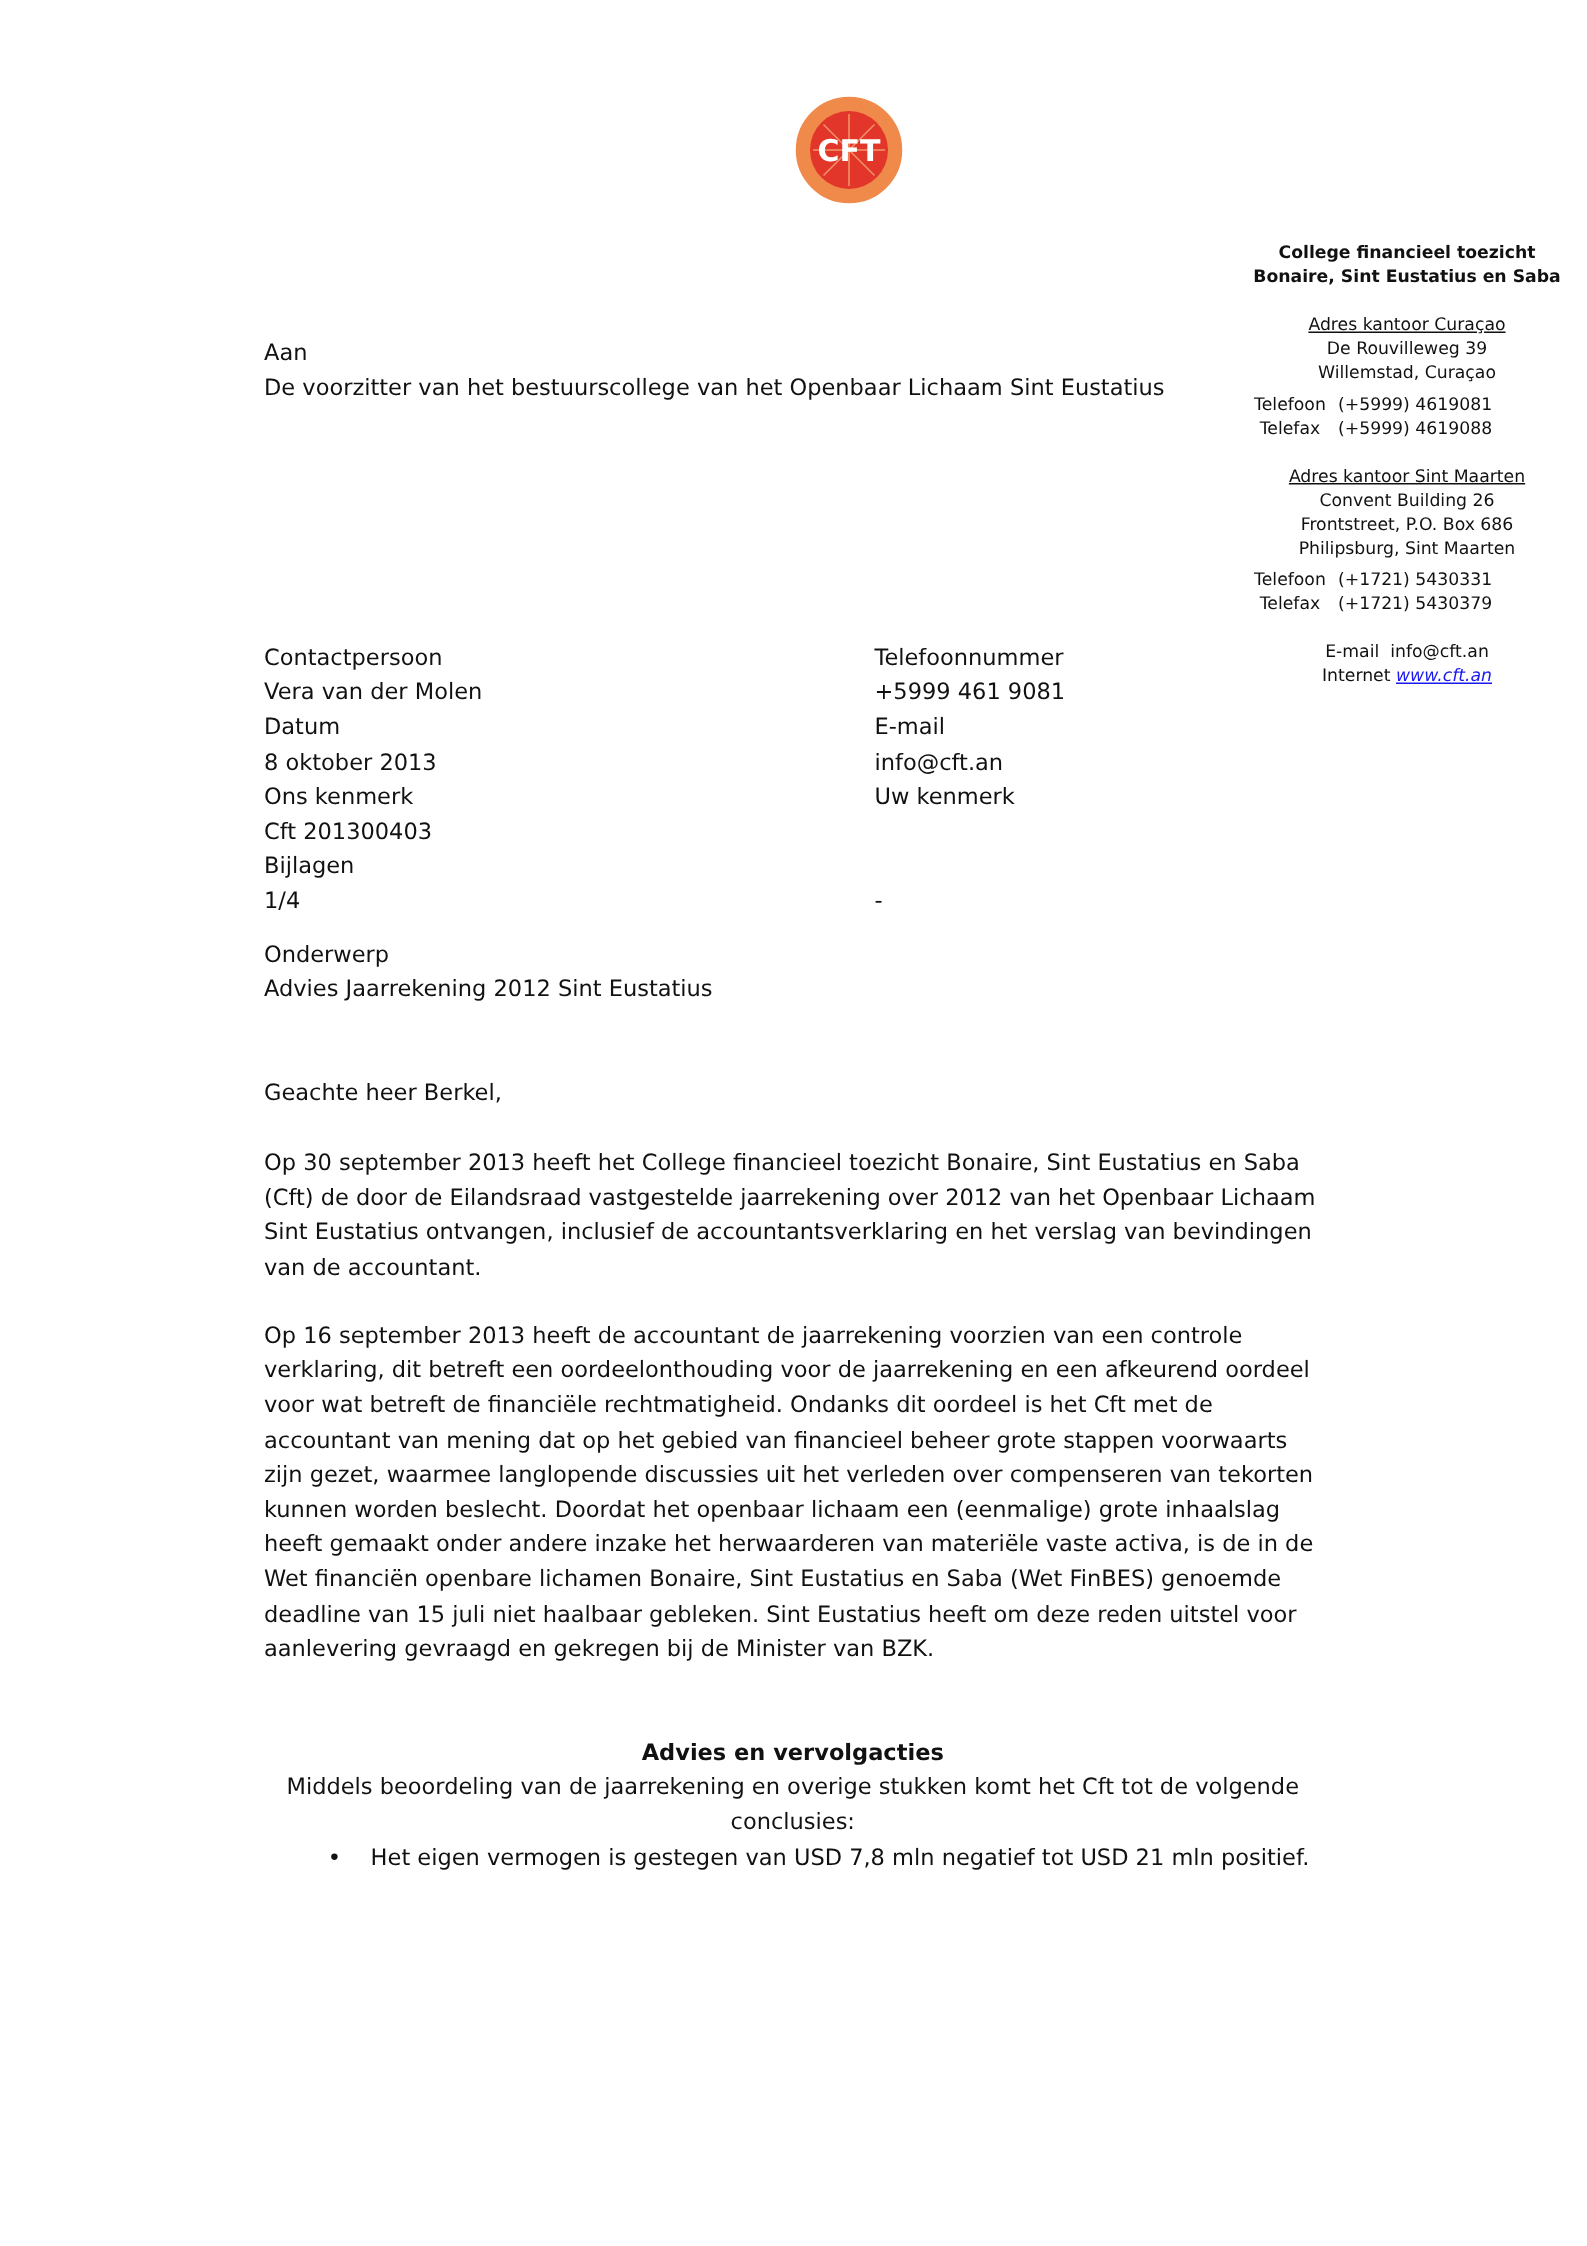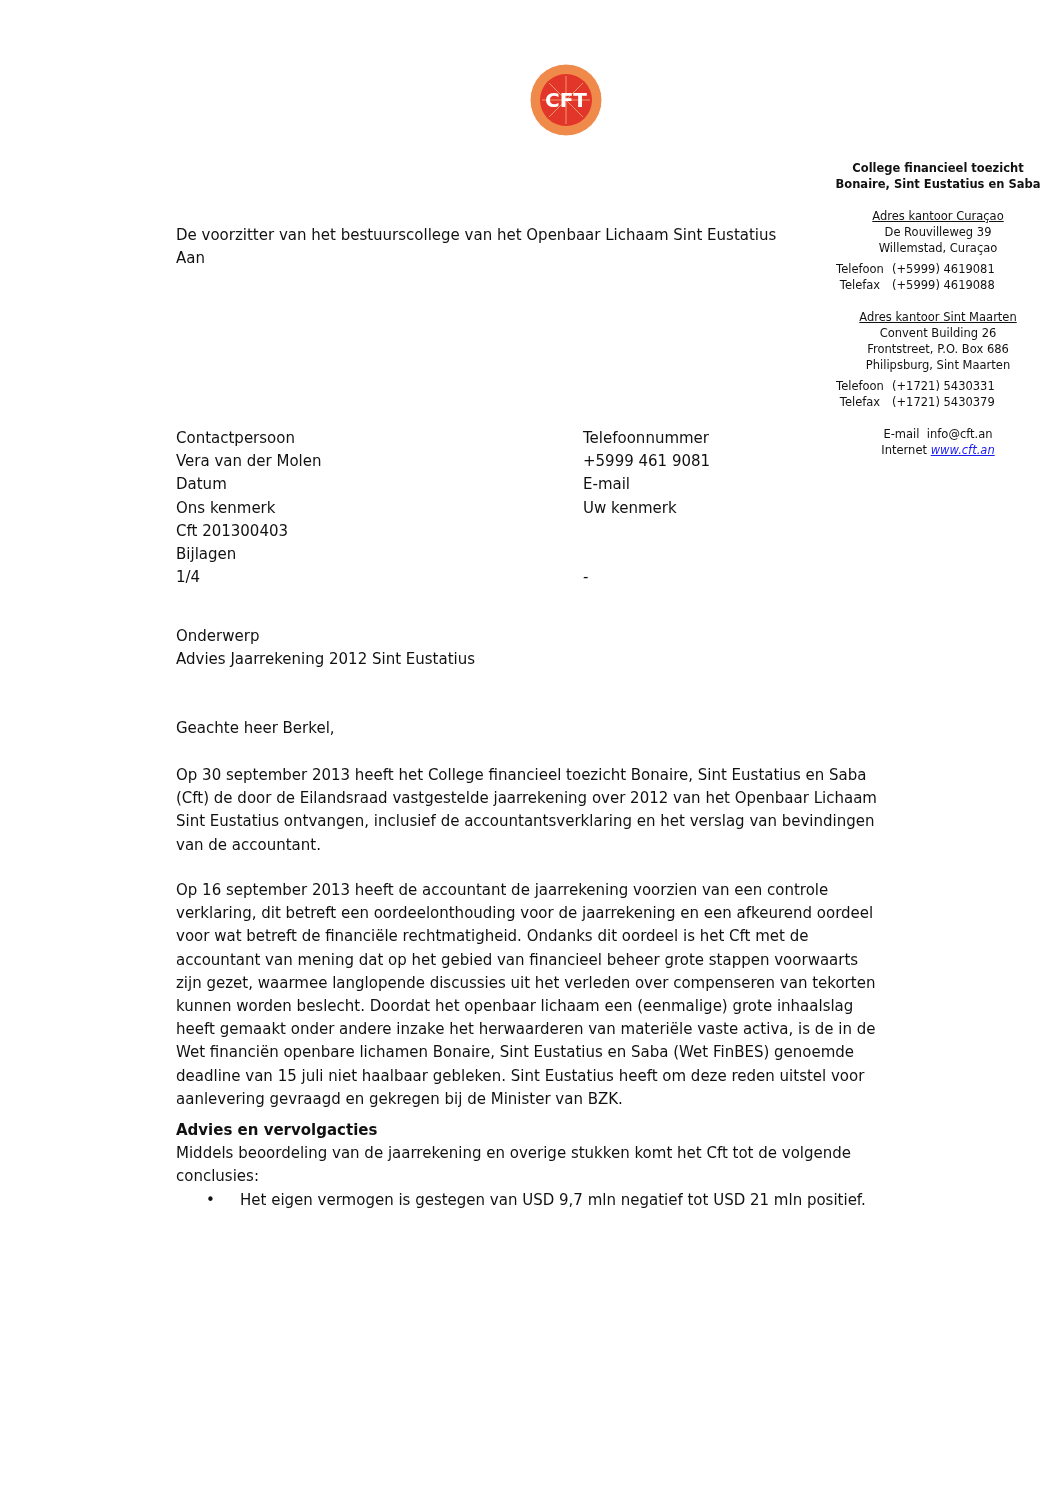--- a/index.html
+++ b/index.html
@@ -16,21 +16,21 @@
   .side a { color: #1a1aee; text-decoration: underline; font-style: italic; }
   .main { position: absolute; left: 176px; font-size: 15px; line-height: 23.2px; }
   .addr { top: 224px; width: 650px; }
   .meta { top: 427px; width: 560px; }
   .meta .r { display: flex; }
   .meta .c1 { width: 407px; }
   .subj { top: 625px; }
   .salut { top: 717px; }
   .p1 { top: 764px; width: 705px; }
   .p2 { top: 879px; width: 705px; }
-  .p3 { top: 1119px; width: 705px; }
+  .p3 { top: 1157px; width: 705px; text-align: center; }
   .p3 .h { font-weight: bold; }
   .bullet { display: flex; }
   .bullet .dot { width: 64px; padding-left: 30px; box-sizing: border-box; }
   .bullet .txt { width: 640px; }
 </style>
 </head>
 <body>
 
 <div class="logo">
   <svg width="74" height="74" viewBox="0 0 74 74">
@@ -74,36 +74,40 @@
   <div class="row">
       <span class="k">Telefax</span>
       <span>(+1721) 5430379</span>
     </div>
   <div class="gap2"></div>
   <div><span>E-mail</span>&nbsp;&nbsp;<span>info@cft.an</span></div>
   <div><span>Internet</span> <a>www.cft.an</a></div>
 </div>
 
 <div class="main addr">
+  <div>Aan</div>
   <div>De voorzitter van het bestuurscollege van het Openbaar Lichaam Sint Eustatius</div>
-  <div>Aan</div>
 </div>
 
 <div class="main meta">
   <div class="r">
       <span class="c1">Contactpersoon</span>
       <span>Telefoonnummer</span>
     </div>
   <div class="r">
       <span class="c1">Vera van der Molen</span>
       <span>+5999 461 9081</span>
     </div>
   <div class="r">
       <span class="c1">Datum</span>
       <span>E-mail</span>
+    </div>
+  <div class="r">
+      <span class="c1">8 oktober 2013</span>
+      <span>info@cft.an</span>
     </div>
   <div class="r">
       <span class="c1">Ons kenmerk</span>
       <span>Uw kenmerk</span>
     </div>
   <div class="r">
       <span class="c1">Cft 201300403</span>
       <span></span>
     </div>
   <div class="r">
@@ -123,15 +127,15 @@
 <div class="main salut">Geachte heer Berkel,</div>
 
 <div class="main p1">Op 30 september 2013 heeft het College financieel toezicht Bonaire, Sint Eustatius en Saba (Cft) de door de Eilandsraad vastgestelde jaarrekening over 2012 van het Openbaar Lichaam Sint Eustatius ontvangen, inclusief de accountantsverklaring en het verslag van bevindingen van de accountant.</div>
 <div class="main p2">Op 16 september 2013 heeft de accountant de jaarrekening voorzien van een controle verklaring, dit betreft een oordeelonthouding voor de jaarrekening en een afkeurend oordeel voor wat betreft de financiële rechtmatigheid. Ondanks dit oordeel is het Cft met de accountant van mening dat op het gebied van financieel beheer grote stappen voorwaarts zijn gezet, waarmee langlopende discussies uit het verleden over compenseren van tekorten kunnen worden beslecht. Doordat het openbaar lichaam een (eenmalige) grote inhaalslag heeft gemaakt onder andere inzake het herwaarderen van materiële vaste activa, is de in de Wet financiën openbare lichamen Bonaire, Sint Eustatius en Saba (Wet FinBES) genoemde deadline van 15 juli niet haalbaar gebleken. Sint Eustatius heeft om deze reden uitstel voor aanlevering gevraagd en gekregen bij de Minister van BZK.</div>
 
 <div class="main p3">
   <div class="h">Advies en vervolgacties</div>
   <div>Middels beoordeling van de jaarrekening en overige stukken komt het Cft tot de volgende conclusies:</div>
   <div class="bullet">
     <span class="dot">•</span>
-    <span class="txt">Het eigen vermogen is gestegen van USD 9,7 mln negatief tot USD 21 mln positief.</span>
+    <span class="txt">Het eigen vermogen is gestegen van USD 7,8 mln negatief tot USD 21 mln positief.</span>
   </div>
 </div>
 
 </body></html>

